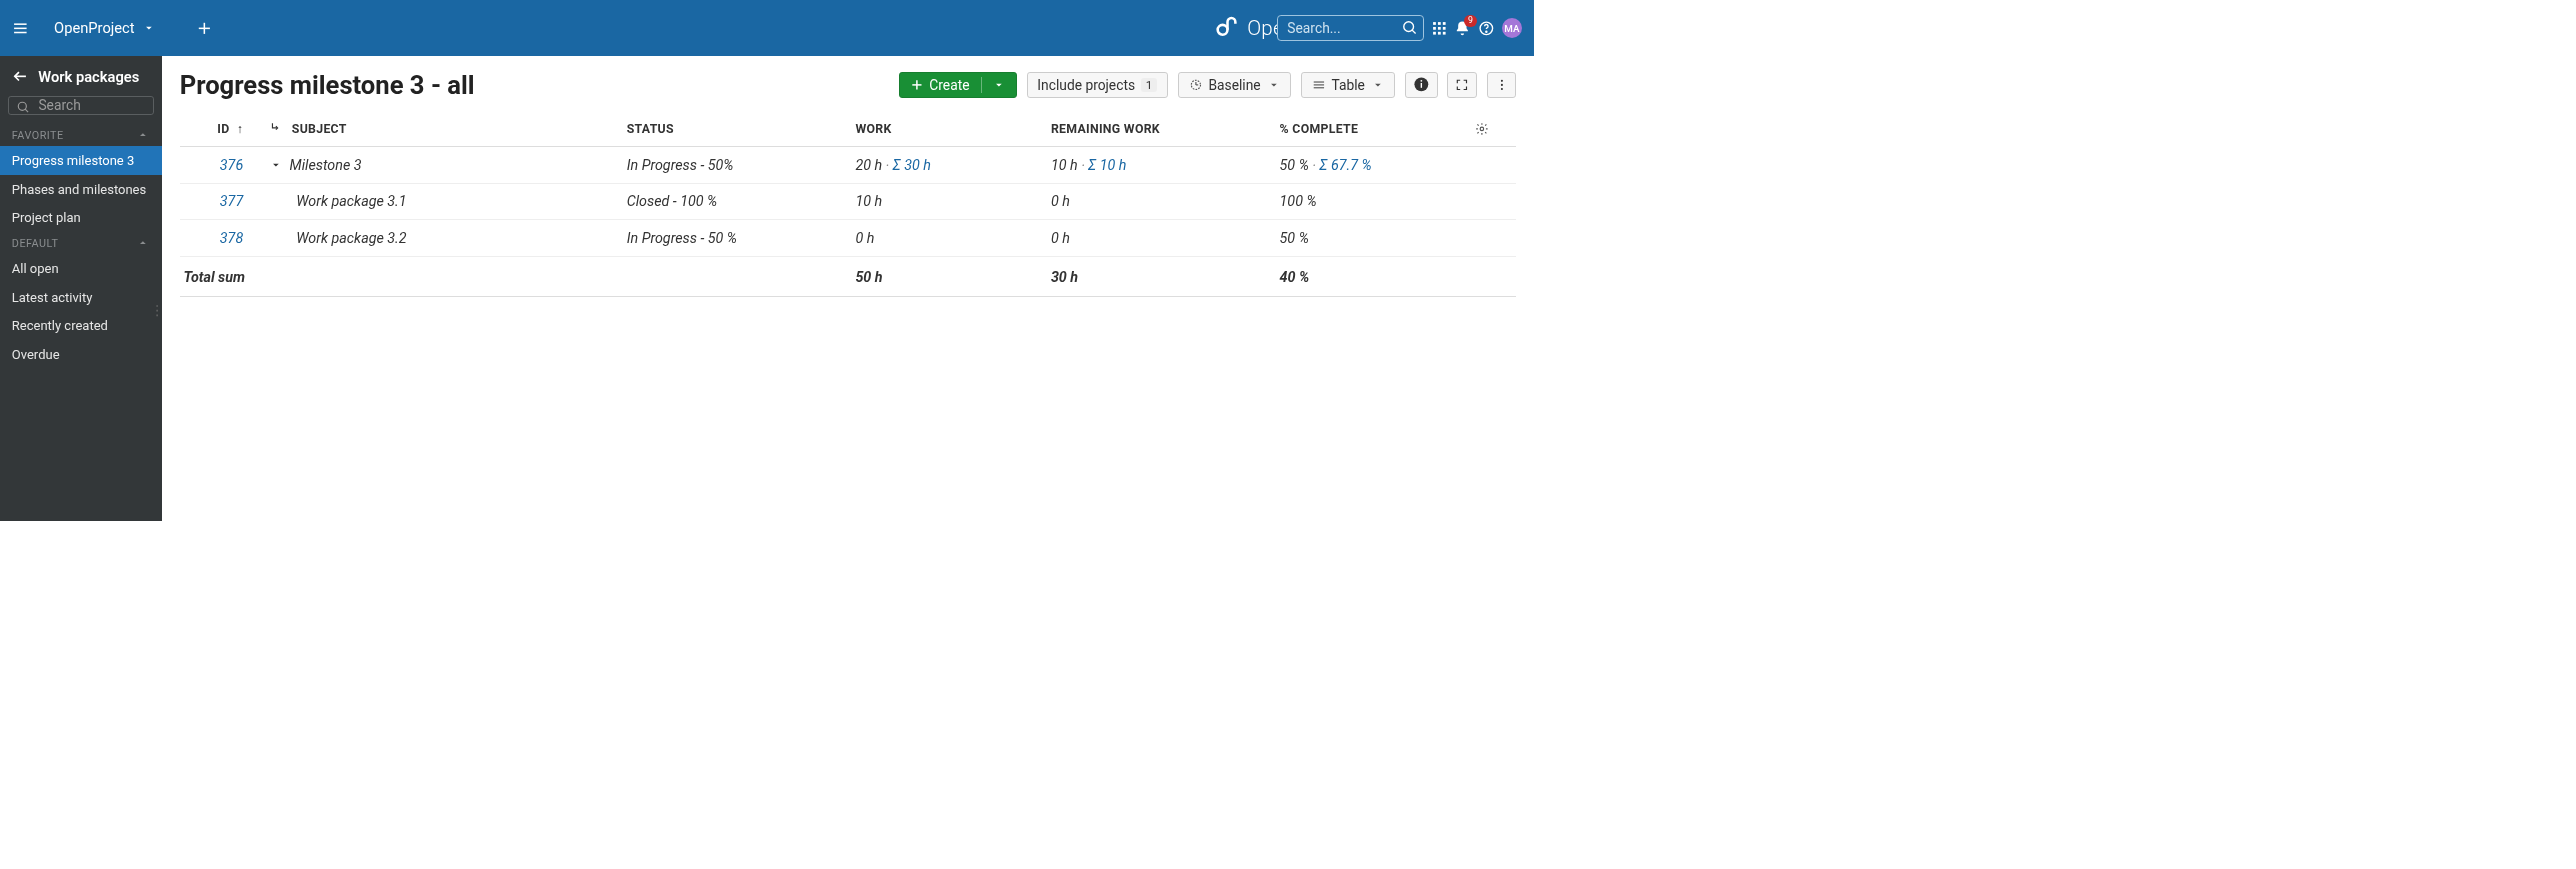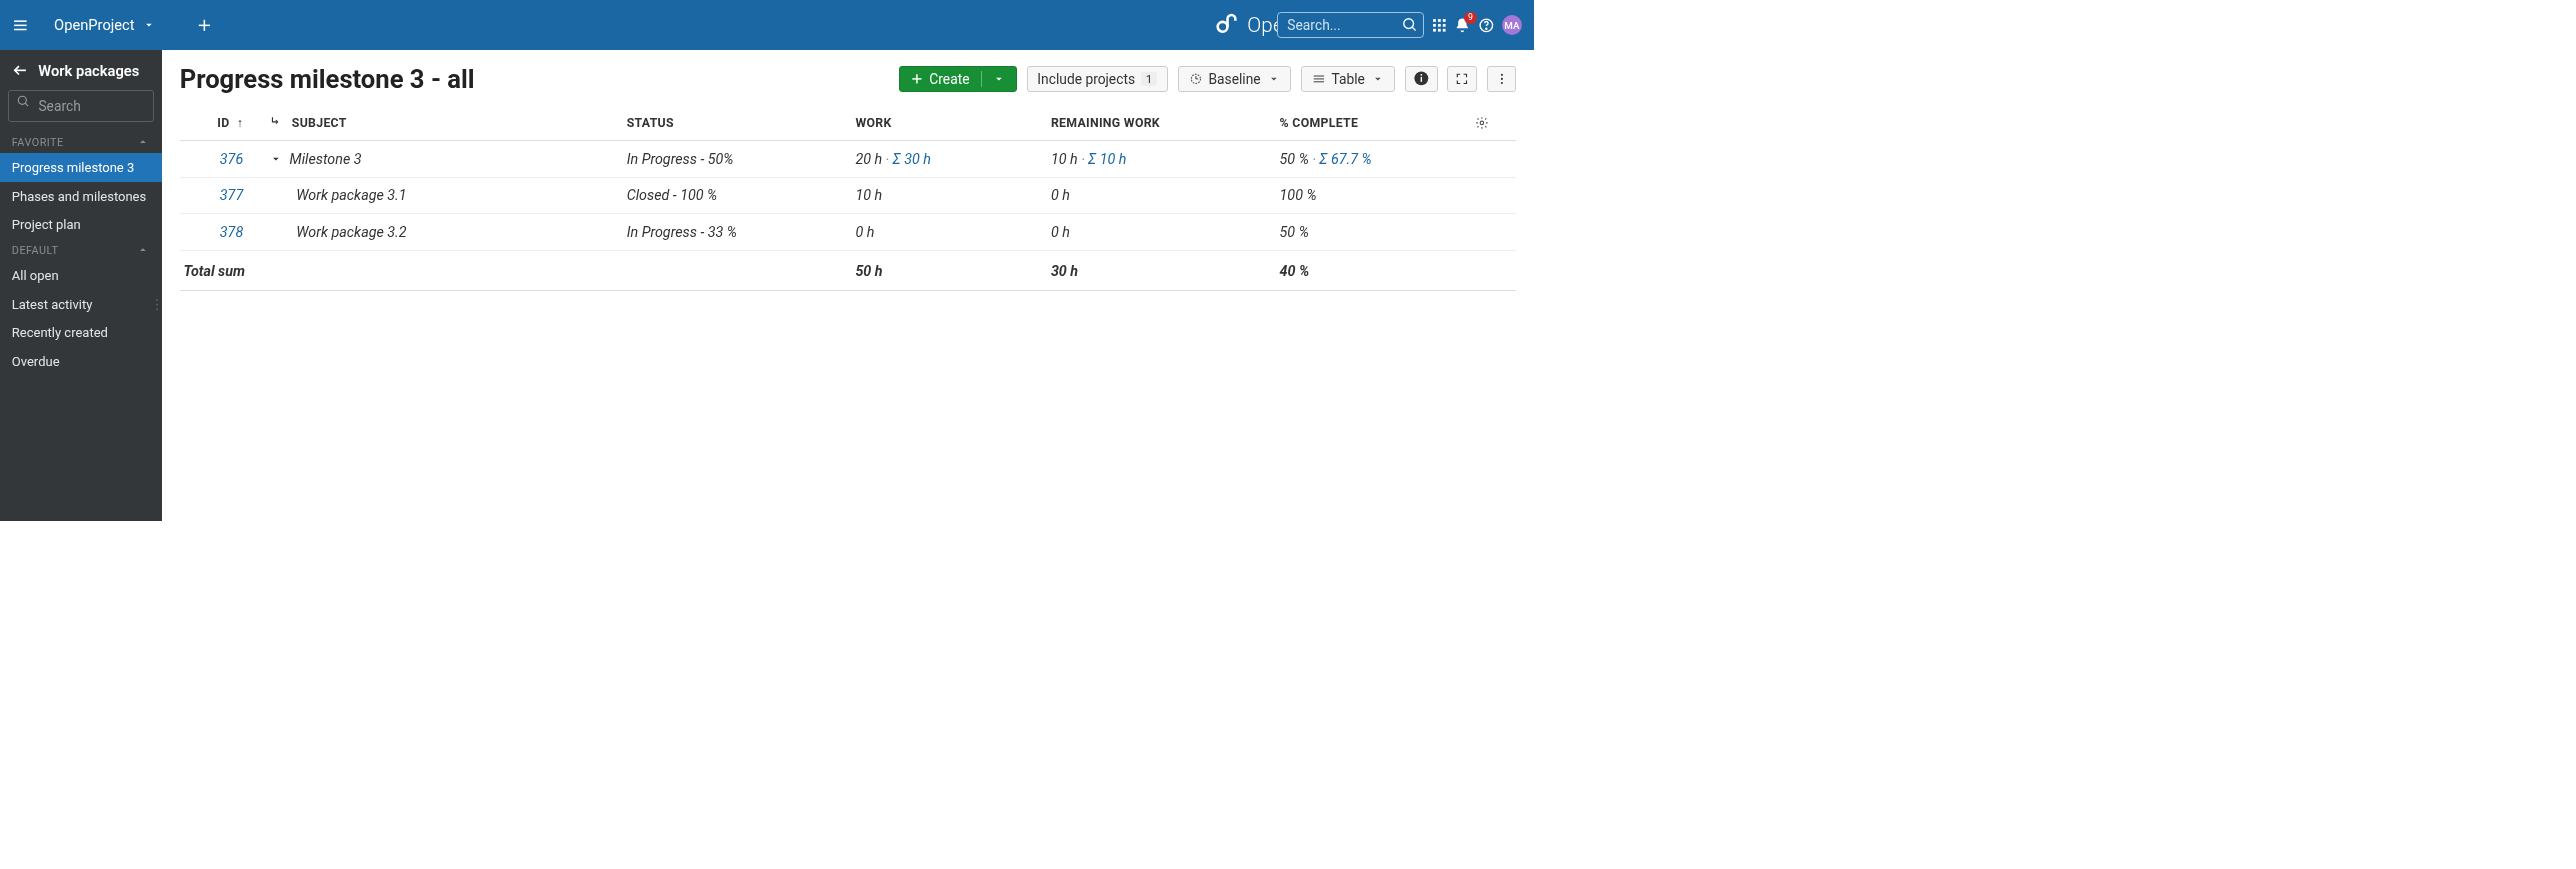--- a/index.html
+++ b/index.html
@@ -1,39 +1,39 @@
 <!DOCTYPE html>
 <html><head>
 <meta charset="utf-8">
 <style>
 * { margin: 0; padding: 0; box-sizing: border-box; font-family: -apple-system, BlinkMacSystemFont, "Segoe UI", Roboto, sans-serif; }
 body { width: 1534px; height: 521px; overflow: hidden; background: #fff; }
 
-.topbar { height: 50px; background: #1a67a3; display: flex; align-items: center; color: #fff; padding: 0 11.8px; }
+.topbar { height: 56px; background: #1a67a3; display: flex; align-items: center; color: #fff; padding: 0 11.8px; }
 .topbar .left { display: flex; align-items: center; gap: 19.7px; }
 .topbar .hamburger { cursor: pointer; }
 .topbar .project-select { display: flex; align-items: center; gap: 7.9px; font-size: 14.7px; cursor: pointer; padding: 0 5.9px; }
 .topbar .plus-top { margin-left: 13.8px; cursor: pointer; }
 .topbar .center { position: absolute; left: 50%; transform: translateX(-50%); display: flex; align-items: center; gap: 7.9px; }
 .topbar .center .brand { font-size: 20.6px; font-weight: 300; letter-spacing: 0.2px; }
 .topbar .right { margin-left: auto; display: flex; align-items: center; gap: 7px; }
 .search-box { position: relative; }
 .search-box input { width: 147px; height: 25.6px; background: #1a67a3; border: 1px solid #9ec4df; border-radius: 3.9px; color: #fff; padding: 0 29.5px 0 9.8px; font-size: 13.8px; }
 .search-box input::placeholder { color: #cde1ef; }
 .search-box .sicon { position: absolute; right: 5.9px; top: 3.9px; color: #fff; }
 .notif-wrap { position: relative; }
 .notif-wrap .badge { position: absolute; top: -4.9px; right: -5.9px; background: #c92a2a; color: #fff; font-size: 8.8px; border-radius: 7.9px; padding: 0 3.9px; line-height: 11.8px; }
 .avatar { width: 20.6px; height: 20.6px; border-radius: 50%; background: #a477d8; display: flex; align-items: center; justify-content: center; font-size: 9.8px; color: #fff; font-weight: 500; }
 
 .container { display: flex; height: calc(100% - 39px); }
 .sidebar { width: 162px; background: #333739; color: #cfcfcf; flex-shrink: 0; display: flex; flex-direction: column; font-size: 13.8px; position: relative; }
 .sidebar .back-row { display: flex; align-items: center; gap: 9.8px; padding: 11.8px 11.8px 9.8px; color: #fff; font-weight: 600; font-size: 14.7px; cursor: pointer; }
 .sidebar .search-row { padding: 0 7.9px 9.8px; }
 .sidebar .search-row .swrap { position: relative; }
-.sidebar .search-row input { width: 100%; height: 32px; background: transparent; border: 1px solid #5a5e60; border-radius: 2.9px; color: #eee; padding: 0 7.9px 0 29.5px; font-size: 13.8px; }
+.sidebar .search-row input { width: 100%; height: 19px; background: transparent; border: 1px solid #5a5e60; border-radius: 2.9px; color: #eee; padding: 0 7.9px 0 29.5px; font-size: 13.8px; }
 .sidebar .search-row input::placeholder { color: #9a9a9a; }
 .sidebar .search-row .sicon { position: absolute; left: 7.9px; top: 4.9px; color: #9a9a9a; }
 .sidebar .sec-head { display: flex; justify-content: space-between; align-items: center; padding: 3.9px 11.8px; font-size: 10.8px; color: #8a8d8f; letter-spacing: 0.5px; cursor: pointer; }
 .sidebar .item { padding: 6.9px 11.8px; font-size: 13px; color: #e6e6e6; cursor: pointer; }
 .sidebar .item.active { background: #2174b8; color: #fff; }
 .sidebar .grip { position: absolute; right: -2px; top: 246px; color: #666; font-size: 13.8px; cursor: col-resize; }
 
 .main { flex: 1; padding: 13.8px 17.7px 0 17.7px; overflow: hidden; }
 .toolbar { display: flex; align-items: center; gap: 9.8px; margin-bottom: 11.8px; }
 .toolbar h1 { font-size: 25.6px; font-weight: 700; color: #222; margin-right: auto; }
@@ -298,21 +298,21 @@
             <td><span>100 %</span></td>
             <td></td>
           </tr>
           <tr>
             <td class="id-cell"><a href="#">378</a></td>
             <td>
               <div class="subj-cell child">
                 <span>Work package 3.2</span>
               </div>
             </td>
-            <td>In Progress - 33 %</td>
+            <td>In Progress - 50 %</td>
             <td><span>0 h</span></td>
             <td><span>0 h</span></td>
             <td><span>50 %</span></td>
             <td></td>
           </tr>
           <tr class="total">
             <td colspan="2" style="padding-left: 3.9px;">Total sum</td>
             <td></td>
             <td>50 h</td>
             <td>30 h</td>

